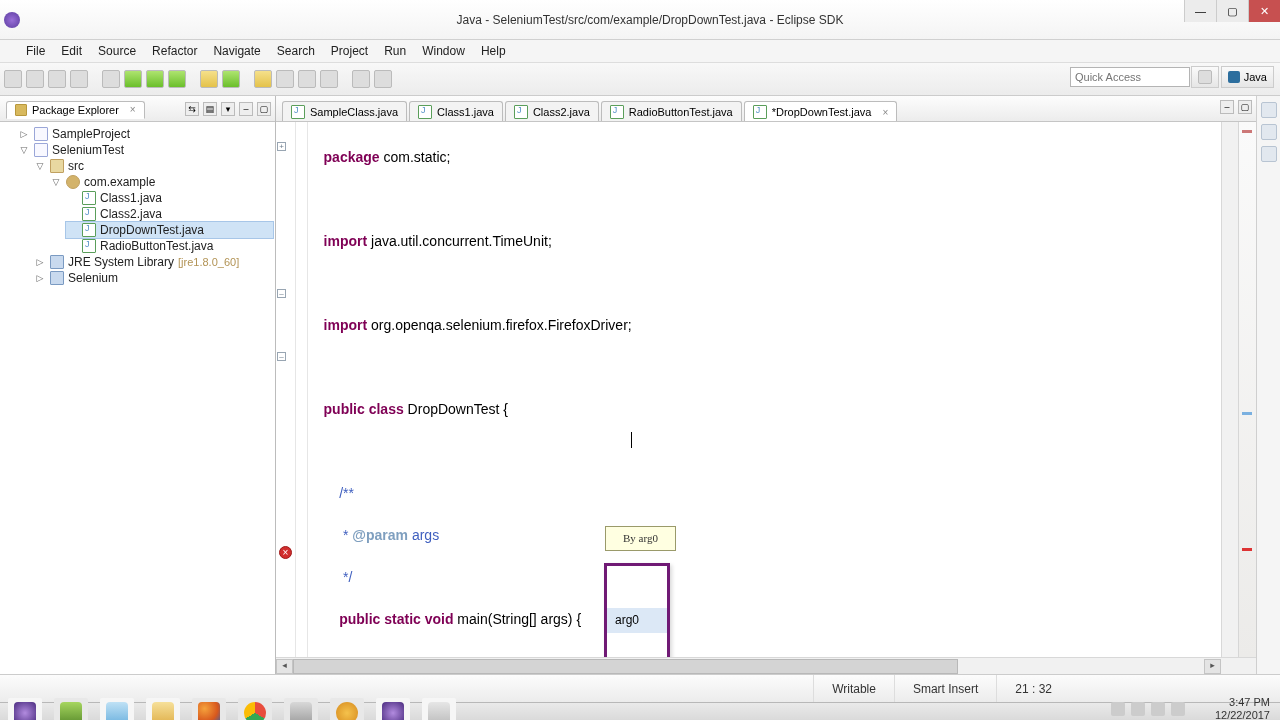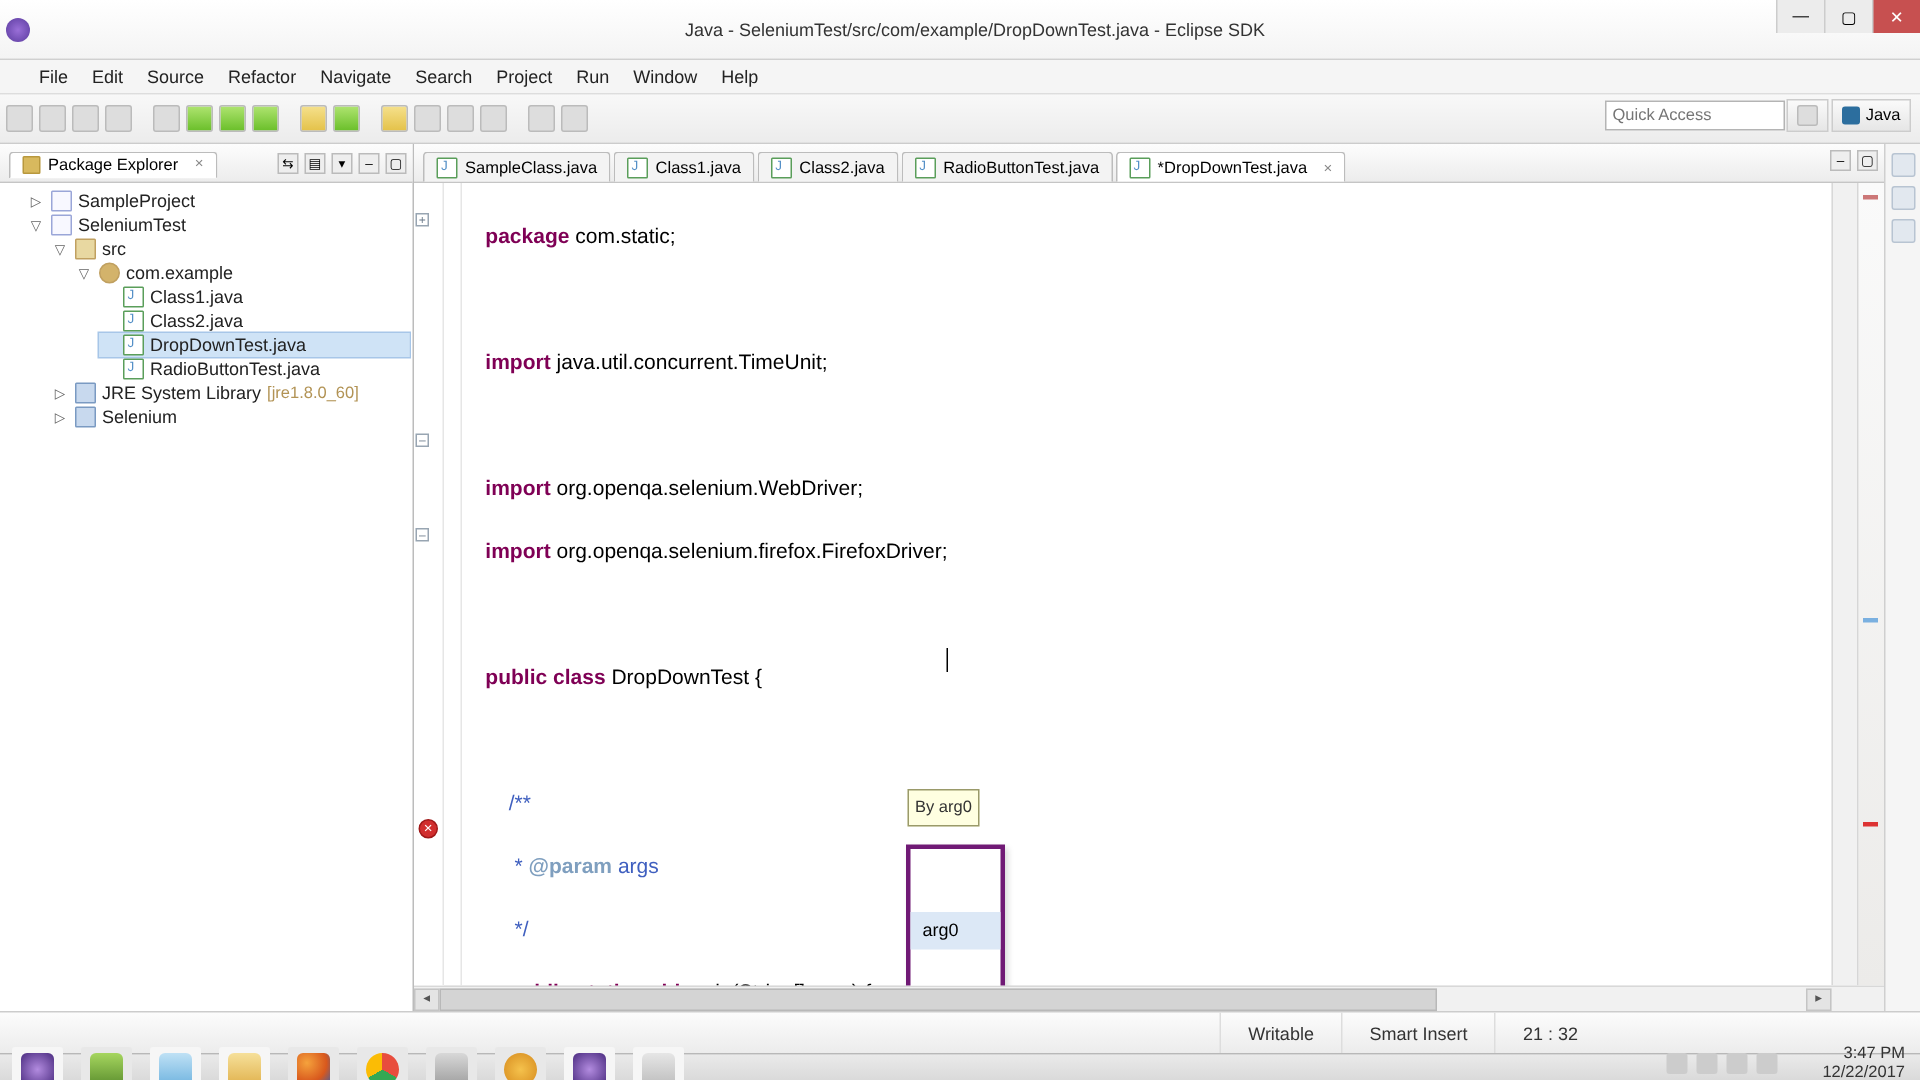--- a/index.html
+++ b/index.html
@@ -61,21 +61,21 @@
   .folding{width:12px;background:#fff;border-right:1px solid #e6e6e6;}
   .ovr{width:18px;background:linear-gradient(#fafafa,#ecebe9);border-left:1px solid #d6d6d6;position:relative;}
   .ovm{position:absolute;left:3px;width:10px;height:3px;}
   .code{flex:1; font-family: Consolas, "Courier New", monospace; font-size:14px; line-height:21px; padding:4px 0 0 0; color:#000; white-space:pre; position:relative; overflow:hidden;}
   .kw{color:#7f0055;font-weight:bold;}
   .doc{color:#3f5fBf;}
   .dtag{color:#7f9fBf;font-weight:bold;}
   .gutter{width:20px;background:#fff;border-right:1px solid #e6e6e6;position:relative;}
   .gm{position:absolute;left:3px;width:13px;height:13px;border-radius:50%;background:#d12e2e;border:1px solid #a01818;color:#fff;font-size:10px;text-align:center;line-height:11px;}
   .gf{position:absolute;left:3px;width:9px;height:9px;border:1px solid #98a5b2;background:#fff;font-size:8px;text-align:center;line-height:7px;color:#6a7a8a;}
-  .tip{position:absolute;background:#ffffe1;border:1px solid #9a9a6a;font-family:Liberation Sans, sans-serif;font-size:11px;padding:1px 4px;color:#333;}
+  .tip{position:absolute;background:#ffffe1;border:1px solid #9a9a6a;font-family:Liberation Serif, serif;font-size:11px;padding:1px 17px;color:#333;}
   .assist{position:absolute;background:#fff;border:3px solid #701a75;font-family:"Segoe UI";font-size:12px;box-shadow:2px 2px 4px rgba(0,0,0,.15);}
   .assist div{padding:2px 8px;}
   .assist .hi{background:#dce8f6;}
   .hscroll{height:17px;background:#f1f1f1;border-top:1px solid #d8d8d8;display:flex;align-items:center;}
   .hsc-a{width:17px;height:15px;background:#e4e4e4;border:1px solid #c4c4c4;font-size:9px;text-align:center;color:#555;}
   .hsc-track{flex:1;height:15px;background:#f1f1f1;position:relative;}
   .hsc-thumb{position:absolute;left:0;top:0;height:15px;width:73%;background:#d4d4d4;border:1px solid #b8b8b8;}
   .rtoolbar{width:24px;background:#f5f5f5;border-left:1px solid #cfcfcf;display:flex;flex-direction:column;align-items:center;padding-top:6px;gap:6px;}
   .rtoolbar .rb{width:16px;height:16px;background:#e2e8ef;border:1px solid #b8c4d2;border-radius:2px;}
 
@@ -266,21 +266,20 @@
       <div class="folding">
         <div class="gf" style="position:absolute;top:46px;left:1px;">+</div>
         <div class="gf" style="position:absolute;top:193px;left:1px;">–</div>
         <div class="gf" style="position:absolute;top:256px;left:1px;">–</div>
       </div>
       <div class="code">
 <div>    <span class="kw">package</span><span> com.static;</span></div>
 <div> </div>
 <div>    <span class="kw">import</span><span> java.util.concurrent.TimeUnit;</span></div>
 <div> </div>
-<div>    <span class="kw">import</span><span> org.openqa.selenium.WebDriver;</span></div>
 <div>    <span class="kw">import</span><span> org.openqa.selenium.firefox.FirefoxDriver;</span></div>
 <div> </div>
 <div>    <span class="kw">public class</span><span> DropDownTest {</span></div>
 <div> </div>
 <div>        <span class="doc">/**</span></div>
 <div>        <span class="doc"> * </span><span class="dtag">@param</span><span class="doc"> args</span></div>
 <div>        <span class="doc"> */</span></div>
 <div>        <span class="kw">public static void</span><span> main(String[] args) {</span></div>
 
 

